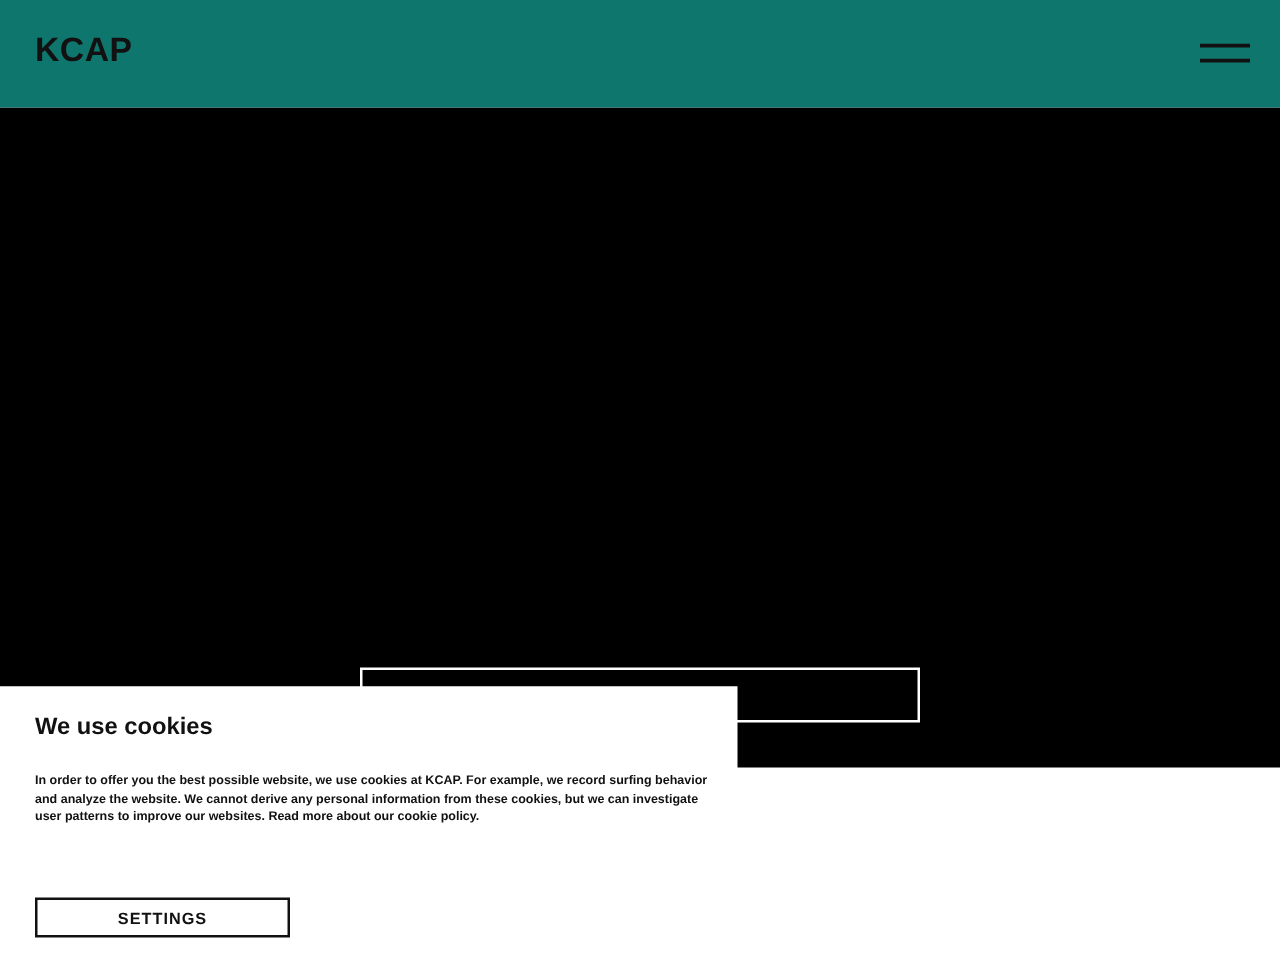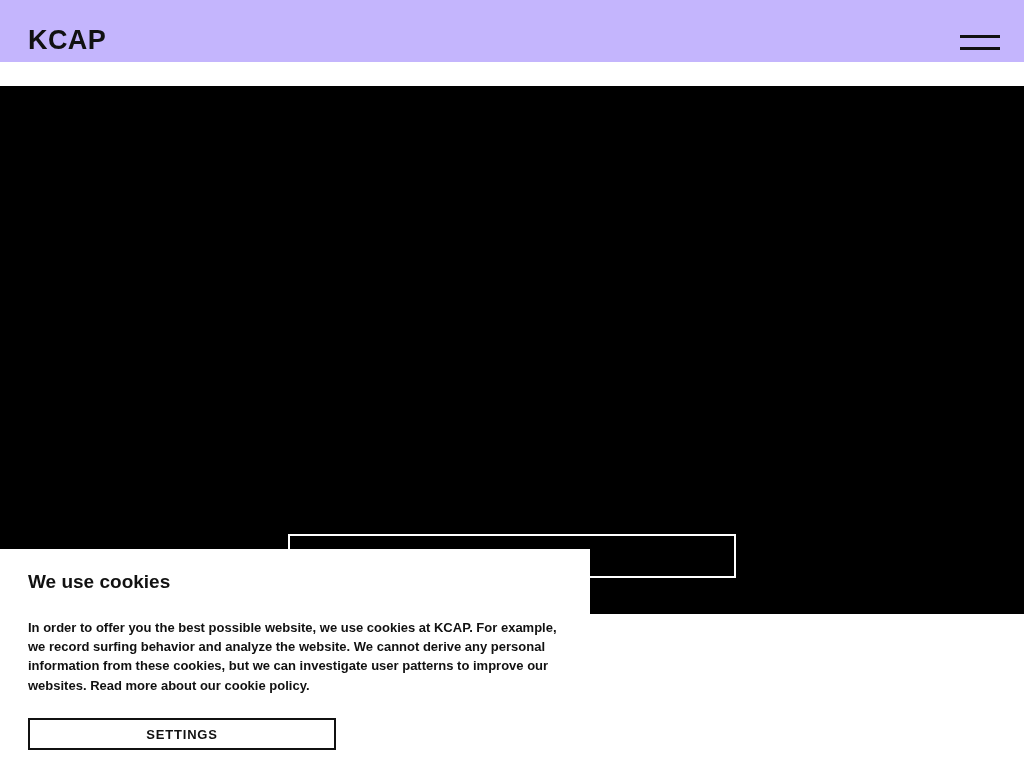--- a/index.html
+++ b/index.html
@@ -16,22 +16,22 @@
     height: 768px;
     background: #ffffff;
     overflow: hidden;
   }
 
   
   .site-header {
     position: absolute;
     top: 0; left: 0;
     width: 1024px;
-    height: 62px;
-    background: #c4b5fd;
+    height: 86px;
+    background: #0f766e;
     z-index: 30;
   }
   .logo {
     position: absolute;
     left: 28px;
     top: 27px;
     font-family: "Liberation Sans", sans-serif;
     font-weight: 700;
     font-size: 27px;
     letter-spacing: 0.4px;
@@ -118,40 +118,40 @@
     z-index: 60;
   }
   .cookie-title {
     font-size: 19px;
     font-weight: 700;
     color: #111111;
     line-height: 1.2;
     margin-bottom: 24px;
   }
   .cookie-body {
-    font-size: 13px;
+    font-size: 10px;
     font-weight: 700;
     color: #111111;
     line-height: 1.48;
     width: 540px;
   }
   .cookie-link {
     color: #111111;
     text-decoration: none;
     font-weight: 700;
   }
   .cookie-buttons {
     position: absolute;
     left: 28px;
     bottom: 18px;
     display: flex;
     gap: 10px;
   }
   .btn {
-    width: 308px;
+    width: 204px;
     height: 32px;
     border: 2px solid #111111;
     background: #ffffff;
     color: #111111;
     font-family: "Liberation Sans", sans-serif;
     font-size: 13px;
     font-weight: 700;
     letter-spacing: 0.8px;
     text-transform: uppercase;
     cursor: pointer;

